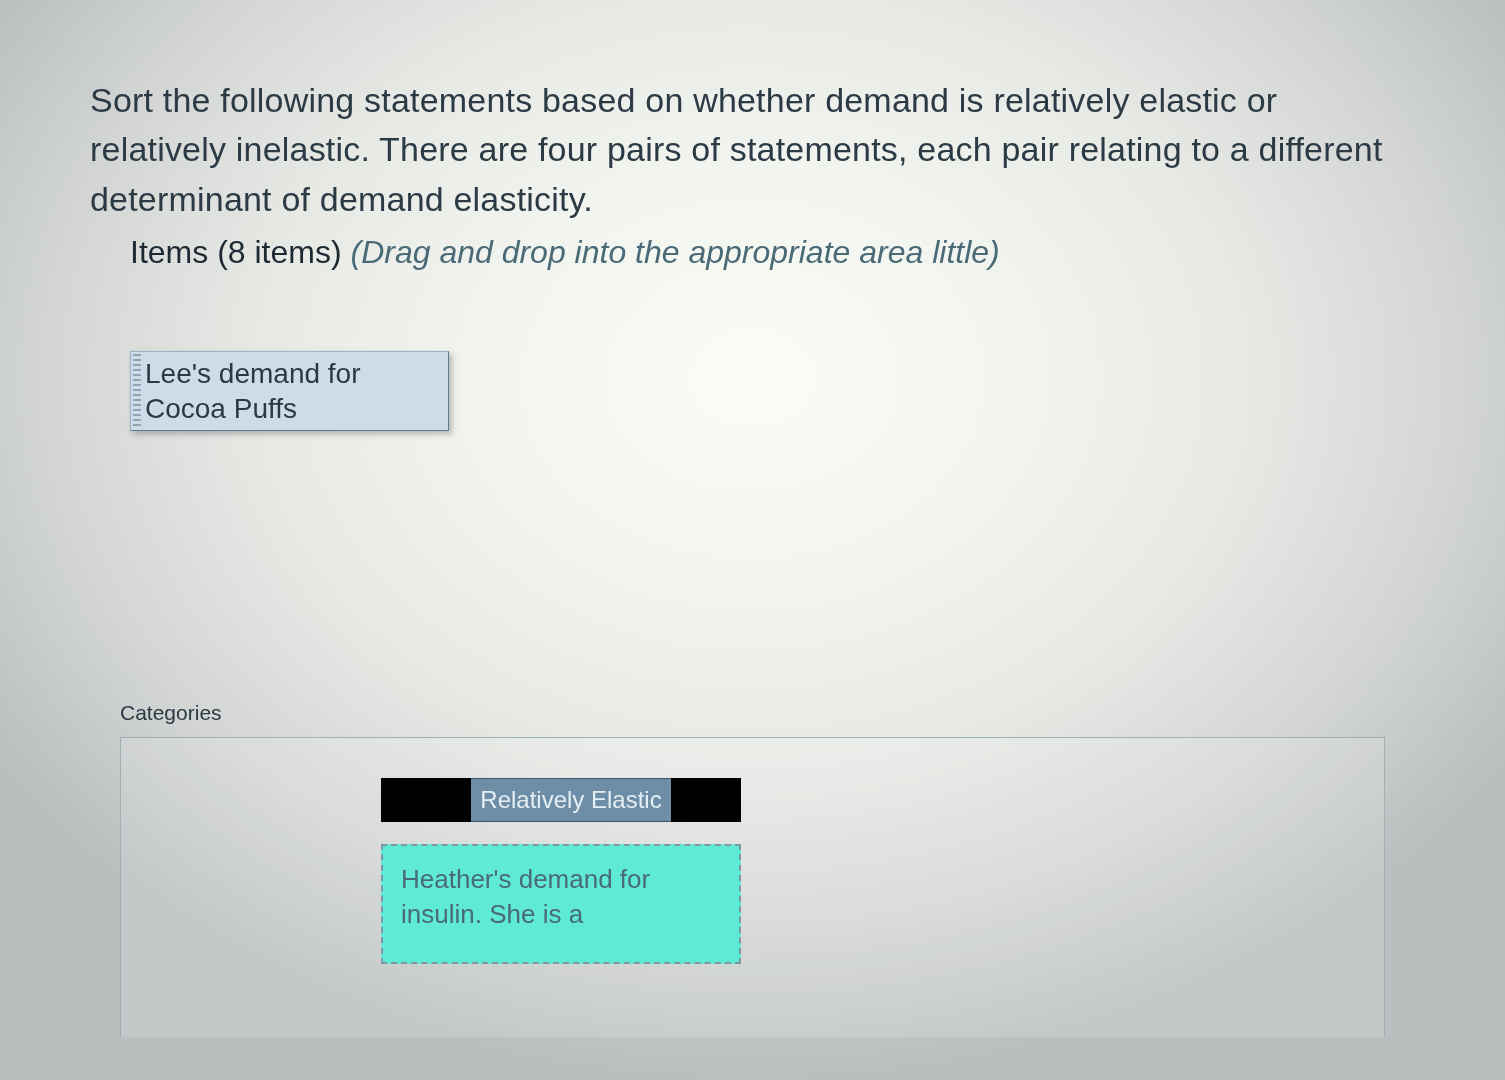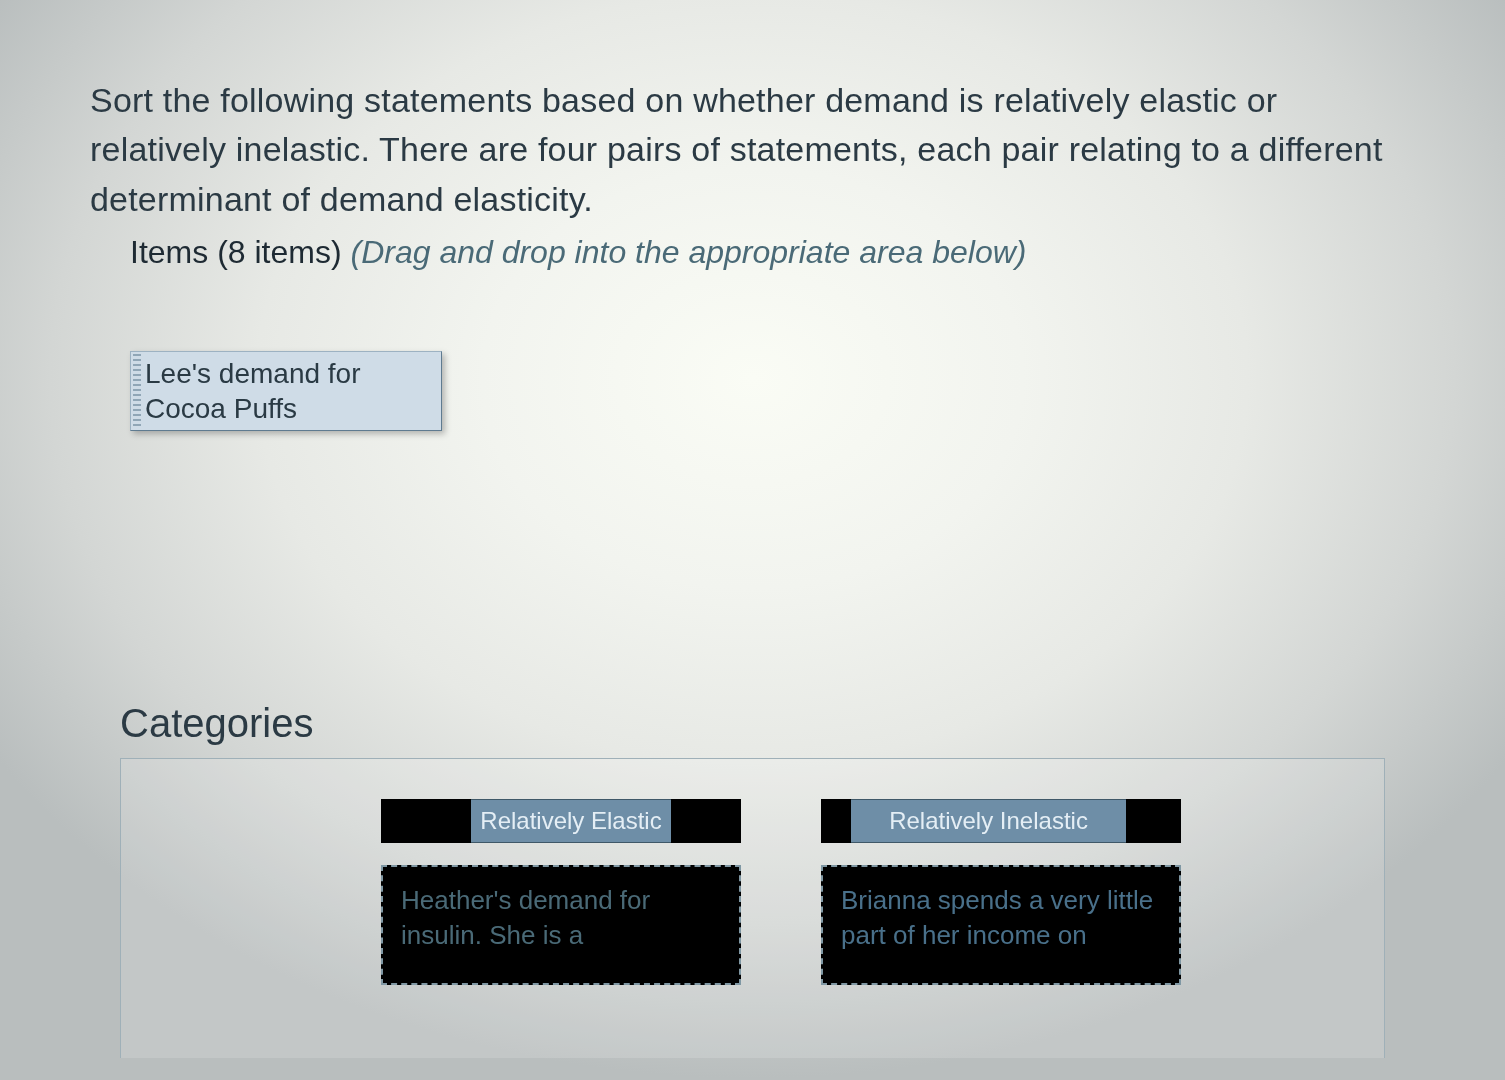--- a/index.html
+++ b/index.html
@@ -48,21 +48,21 @@
     min-height: 350px;
   }
 
   .draggable-card {
     display: inline-block;
     background: #cfdce7;
     border: 1px solid #5f7b90;
     border-top-color: #9db2c2;
     border-left-color: #9db2c2;
     box-shadow: 3px 3px 6px rgba(0,0,0,0.25);
-    padding: 4px 16px 4px 14px;
+    padding: 4px 23px 4px 14px;
     position: relative;
     max-width: 280px;
   }
   .draggable-card::before {
     content: "";
     position: absolute;
     left: 2px; top: 2px; bottom: 2px;
     width: 8px;
     background: repeating-linear-gradient(
       to bottom,
@@ -70,21 +70,21 @@
       #cfdce7 2px, #cfdce7 5px
     );
   }
   .draggable-card .card-text {
     font-size: 28px;
     color: #2a3a44;
     line-height: 1.25;
   }
 
   .categories-heading {
-    font-size: 40px;
+    font-size: 21px;
     color: #2b3a44;
     font-weight: 400;
     margin-left: 30px;
     margin-bottom: 12px;
   }
 
   .categories-wrap {
     margin: 0 30px;
     border: 1px solid #9fb0b8;
     border-bottom: none;
@@ -121,21 +121,21 @@
     display: flex;
     align-items: center;
     justify-content: center;
     border-top: 1px solid #3f5868;
     border-bottom: 1px solid #3f5868;
   }
 
   .drop-zone {
     margin-top: 22px;
     border: 2px dashed #7f97a3;
-    background: #000000;
+    background: #5eead4;
     padding: 16px 18px;
     min-height: 120px;
     box-sizing: border-box;
   }
   .drop-zone .dropped-text {
     font-size: 26px;
     line-height: 1.35;
     color: #4a6a77;
   }
   .drop-zone.inelastic .dropped-text {
@@ -144,21 +144,21 @@
 </style>
 </head>
 <body>
 
 <div class="page">
 
   <div class="question-text">Sort the following statements based on whether demand is relatively elastic or relatively inelastic. There are four pairs of statements, each pair relating to a different determinant of demand elasticity.</div>
 
   <div class="items-heading">
     <span class="bold">Items (8 items)</span>
-    <span class="hint">(Drag and drop into the appropriate area below)</span>
+    <span class="hint">(Drag and drop into the appropriate area little)</span>
   </div>
 
   <div class="items-area">
     <div class="draggable-card">
       <div class="card-text">Lee's demand for Cocoa Puffs</div>
     </div>
   </div>
 
   <div class="categories-heading">Categories</div>
 
@@ -168,26 +168,16 @@
       <div class="category-header">
         <div class="blackbox"></div>
         <div class="label">Relatively Elastic</div>
         <div class="blackbox right"></div>
       </div>
       <div class="drop-zone">
         <div class="dropped-text">Heather's demand for insulin. She is a</div>
       </div>
     </div>
 
-    <div class="category-col">
-      <div class="category-header">
-        <div class="blackbox" style="width:30px"></div>
-        <div class="label">Relatively Inelastic</div>
-        <div class="blackbox right" style="width:55px"></div>
-      </div>
-      <div class="drop-zone inelastic">
-        <div class="dropped-text">Brianna spends a very little part of her income on</div>
-      </div>
-    </div>
 
   </div>
 
 </div>
 
 </body></html>

